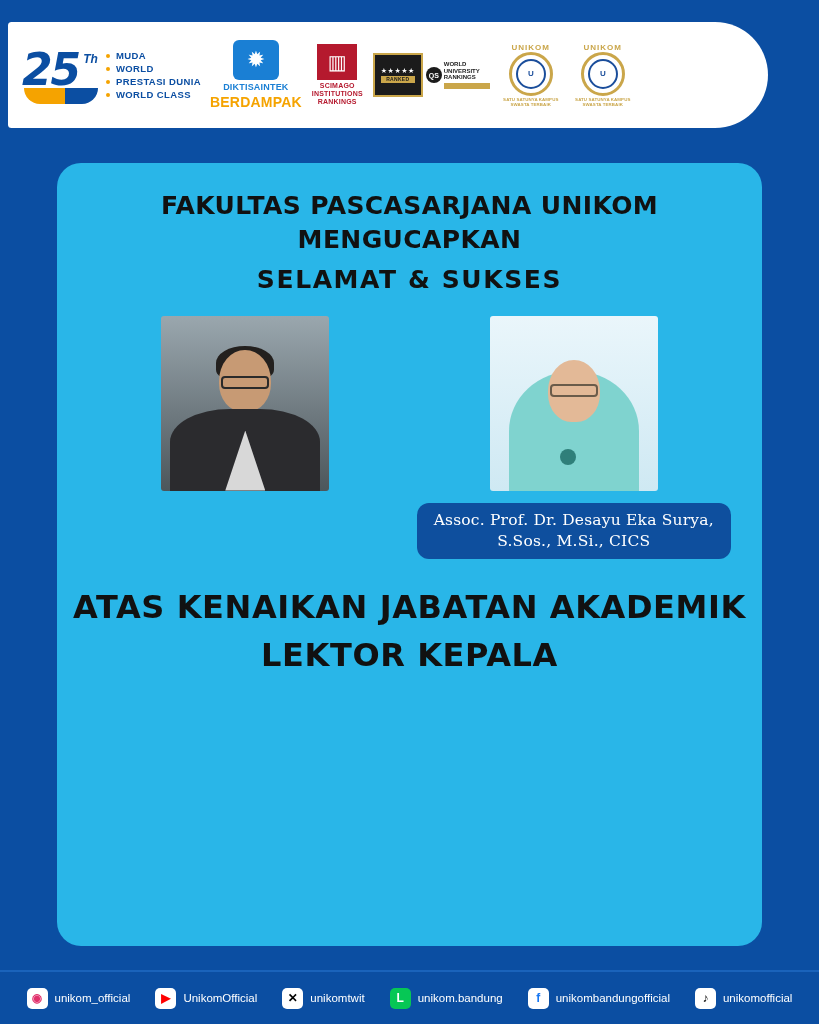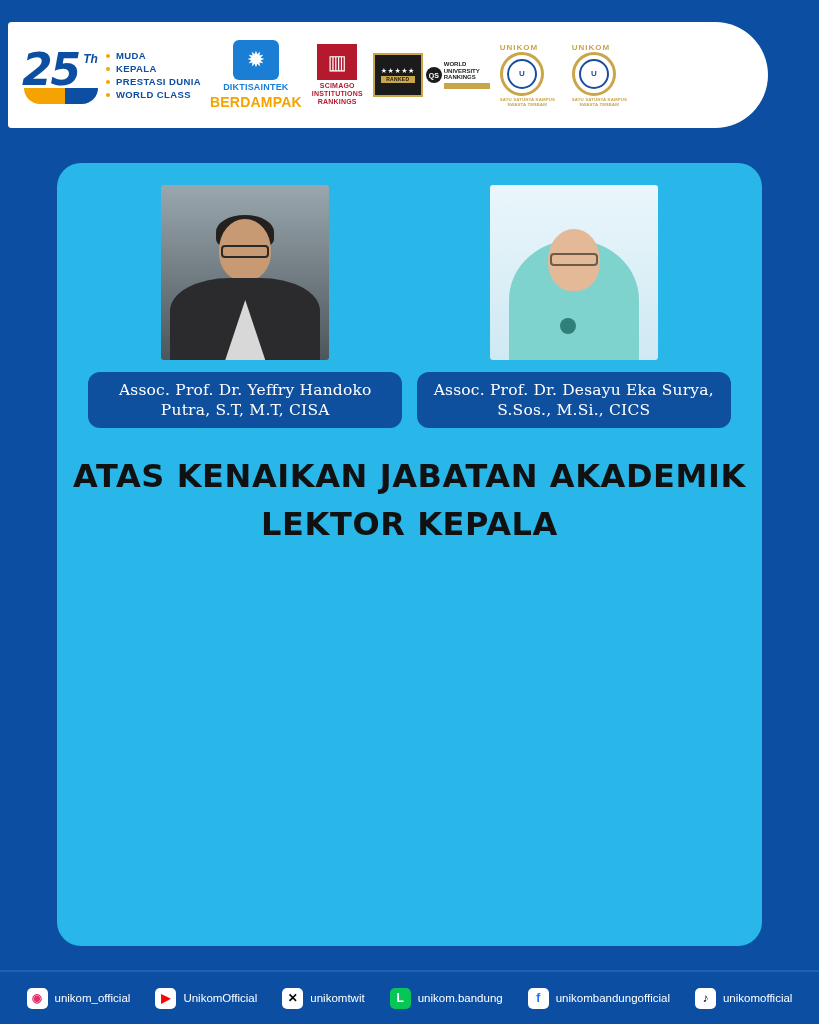--- a/index.html
+++ b/index.html
@@ -107,21 +107,21 @@
   .logo-qs .qs-circle {
     width: 16px; height: 16px; border-radius: 50%;
     background: #1b1b1b; color: #fff; font-size: 7px;
     display: flex; align-items: center; justify-content: center;
     font-weight: bold;
   }
   .logo-qs .qs-text { font-size: 6px; font-weight: bold; color: #1b1b1b; line-height: 1.1; }
   .logo-qs .qs-bar { width: 46px; height: 6px; background: #caa64a; margin-top: 2px;}
 
   .seal {
-    width: 62px; display: flex; flex-direction: column; align-items: flex-start;
+    width: 62px; display: flex; flex-direction: column; align-items: center;
   }
   .seal .top { font-size: 8px; font-weight: bold; color: #caa64a; letter-spacing: 1px; }
   .seal .ring {
     width: 44px; height: 44px; border-radius: 50%;
     border: 3px solid #caa64a; background: #fff;
     display: flex; align-items: center; justify-content: center;
     position: relative;
   }
   .seal .ring .inner {
     width: 30px; height: 30px; border-radius: 50%;
@@ -263,21 +263,21 @@
 
 <div class="poster">
 
   <div class="header-bar">
 
     <div class="anniv">
       <div class="anniv-num">25</div>
       <div class="anniv-th">Th</div>
       <ul class="anniv-list">
         <li>MUDA</li>
-        <li>KEPALA</li>
+        <li>WORLD</li>
         <li>PRESTASI DUNIA</li>
         <li>WORLD CLASS</li>
       </ul>
       <div class="swoosh"></div>
     </div>
 
     <div class="logo logo-diktisaintek">
       <div class="mark">✹</div>
       <div class="logo-cap t1">DIKTISAINTEK</div>
       <div class="logo-cap t2">BERDAMPAK</div>
@@ -320,33 +320,37 @@
       <div class="ring">
         <div class="inner">U</div>
       </div>
       <div class="bottom" style="white-space:pre-line">SATU SATUNYA KAMPUS
 SWASTA TERBAIK</div>
     </div>
   </div>
 
   <div class="card">
 
+    <div class="head-lines">
+      <div class="h1">FAKULTAS PASCASARJANA UNIKOM</div>
+      <div class="h1">MENGUCAPKAN</div>
+      <div class="h2">SELAMAT &amp; SUKSES</div>
+    </div>
 
     <div class="grid">
 
       <div class="person">
         <div class="photo p1">
           <div class="p-bg"></div>
             <div class="hair"></div>
             <div class="head"></div>
           <div class="glass"></div>
             <div class="body"></div>
             <div class="shirt"></div>
         </div>
-        <div class="namebar">Assoc. Prof. Dr. Yeffry Handoko Putra, S.T, M.T, CISA</div>
       </div>
 
       <div class="person">
         <div class="photo p2">
           <div class="p-bg"></div>
             <div class="veil"></div>
             <div class="face"></div>
           <div class="glass"></div>
             <div class="brooch"></div>
         </div>

